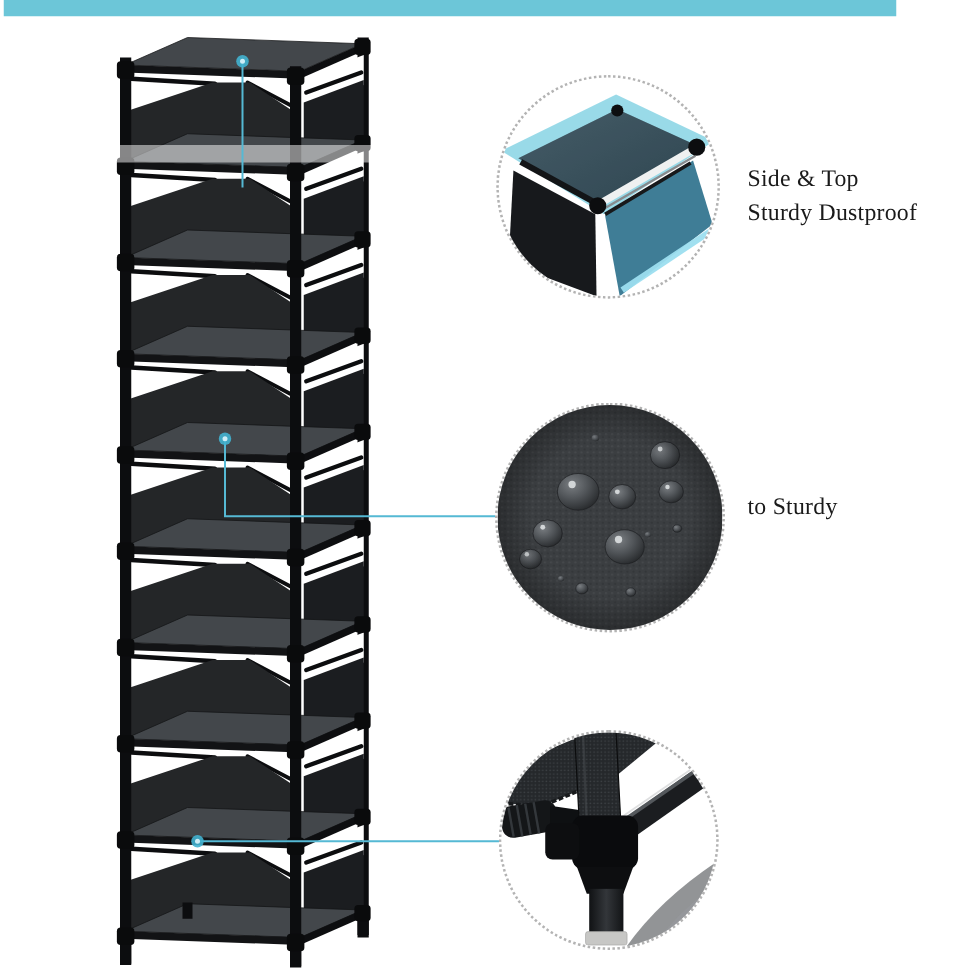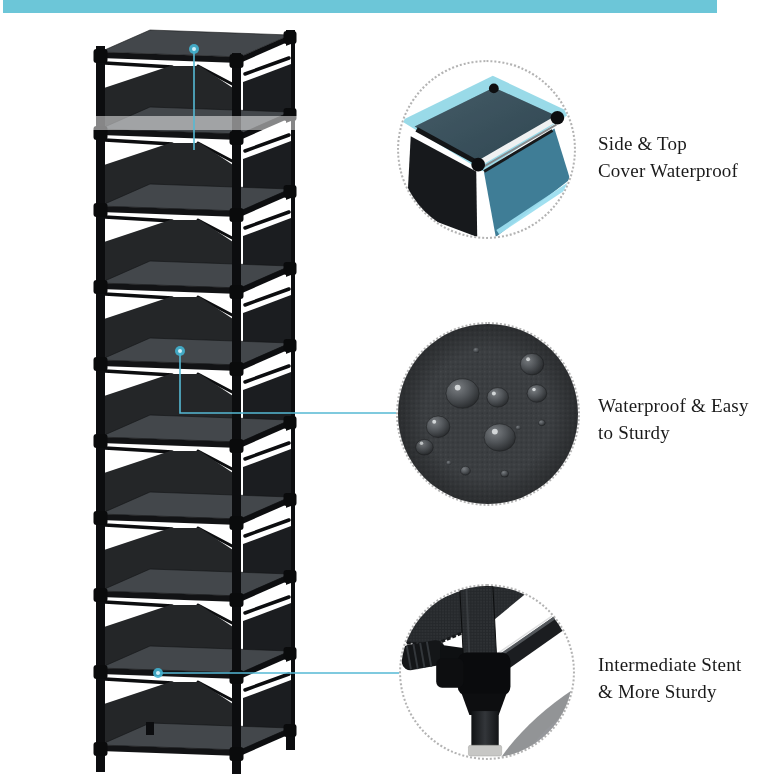--- a/index.html
+++ b/index.html
@@ -281,24 +281,19 @@
       <polygon points="62,110 108,110 100,132 70,132" fill="#0d0e10"></polygon>
       <rect x="72" y="128" width="28" height="38" fill="url(#lt)"></rect>
       <rect x="69" y="163" width="34" height="11" rx="2" fill="#c7c7c5" stroke="#a2a29f" stroke-width="0.5"></rect>
       <path d="M176,106 C146,126 120,150 102,176 L176,176 Z" fill="#7f8184" opacity="0.85"></path>
       <path d="M176,124 C154,140 136,158 124,176 L176,176 Z" fill="#97999c" opacity="0.7"></path>
     </svg>
   </div>
 
   <div class="label" id="t1">
     <div>Side &amp; Top</div>
-    <div>Cover Waterproof</div>
+    <div>Sturdy Dustproof</div>
   </div>
   <div class="label" id="t2">
-    <div>Waterproof &amp; Easy</div>
     <div>to Sturdy</div>
   </div>
-  <div class="label" id="t3">
-    <div>Intermediate Stent</div>
-    <div>&amp; More Sturdy</div>
-  </div>
 
 </div>
 
 </body></html>

